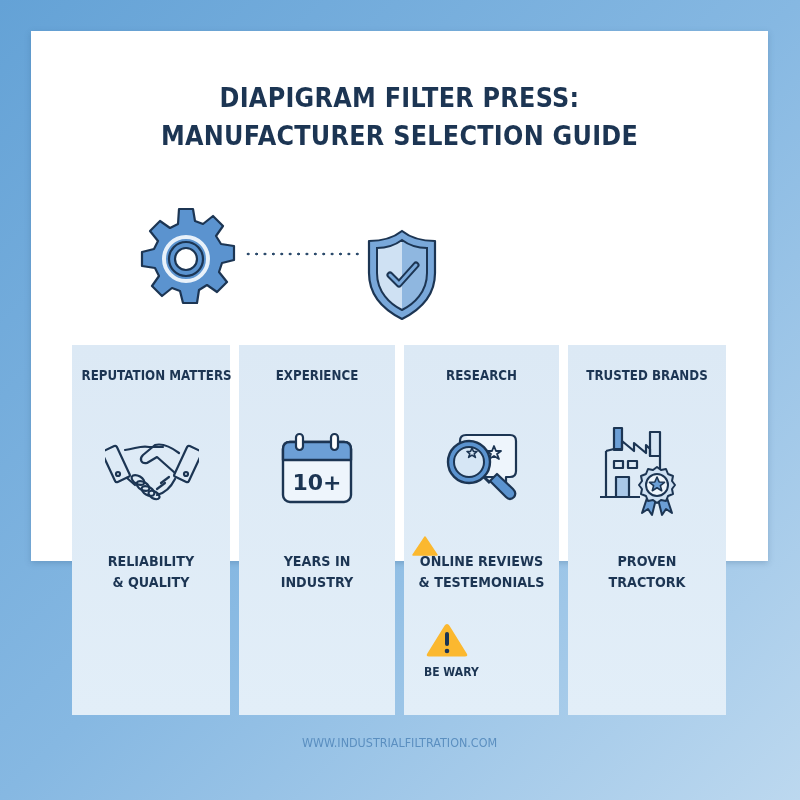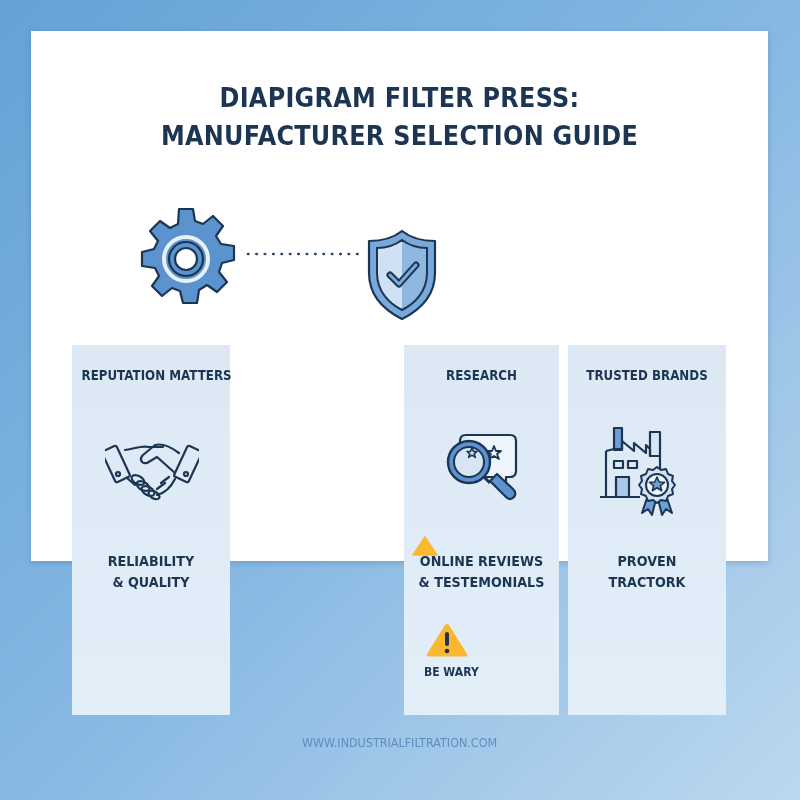--- a/index.html
+++ b/index.html
@@ -108,20 +108,34 @@
         <path d="M56 50 L64 44"></path>
         <path d="M52 56 L60 50"></path>
       </g>
     </svg>
     <div class="panel-caption" style="top:206px;">
       <div>RELIABILITY</div>
       <div>&amp; QUALITY</div>
     </div>
   </div>
 
+  <div class="panel" style="left:208px; width:156px;">
+    <div class="panel-heading">EXPERIENCE</div>
+    <svg class="panel-icon" style="left:40px; top:85px; width:76px; height:76px;" viewBox="0 0 76 76">
+      <rect x="4" y="12" width="68" height="60" rx="7" fill="#eef5fc" stroke="#1c3553" stroke-width="2.4"></rect>
+      <path d="M4 30 L4 19 Q4 12 11 12 L65 12 Q72 12 72 19 L72 30 Z" fill="#6c9fd6" stroke="#1c3553" stroke-width="2.4" stroke-linejoin="round"></path>
+      <rect x="17" y="4" width="7" height="16" rx="3.5" fill="#ffffff" stroke="#1c3553" stroke-width="2.2"></rect>
+      <rect x="52" y="4" width="7" height="16" rx="3.5" fill="#ffffff" stroke="#1c3553" stroke-width="2.2"></rect>
+      <text x="38" y="60" text-anchor="middle" font-family="DejaVu Sans, sans-serif" font-weight="bold" font-size="22" fill="#1c3553">10+</text>
+    </svg>
+    <div class="panel-caption" style="top:206px;">
+      <div>YEARS IN</div>
+      <div>INDUSTRY</div>
+    </div>
+  </div>
 
   <div class="panel" style="left:537px; width:158px;">
     <div class="panel-heading">TRUSTED BRANDS</div>
     <svg class="panel-icon" style="left:30px; top:80px; width:90px; height:92px;" viewBox="0 0 90 92">
       <g stroke="#1c3553" stroke-width="2.2" stroke-linejoin="round" fill="none">
         <rect x="16" y="3" width="8" height="22" fill="#6c9fd6"></rect>
         <rect x="52" y="7" width="10" height="24" fill="#d6e6f5"></rect>
         <path d="M8 26 L16 24 L24 24 L24 16 L36 26 L36 18 L48 28 L48 20 L52 24 L52 31 L62 31 L62 50"></path>
         <path d="M8 26 L8 72"></path>
         <line x1="2" y1="72" x2="42" y2="72"></line>

